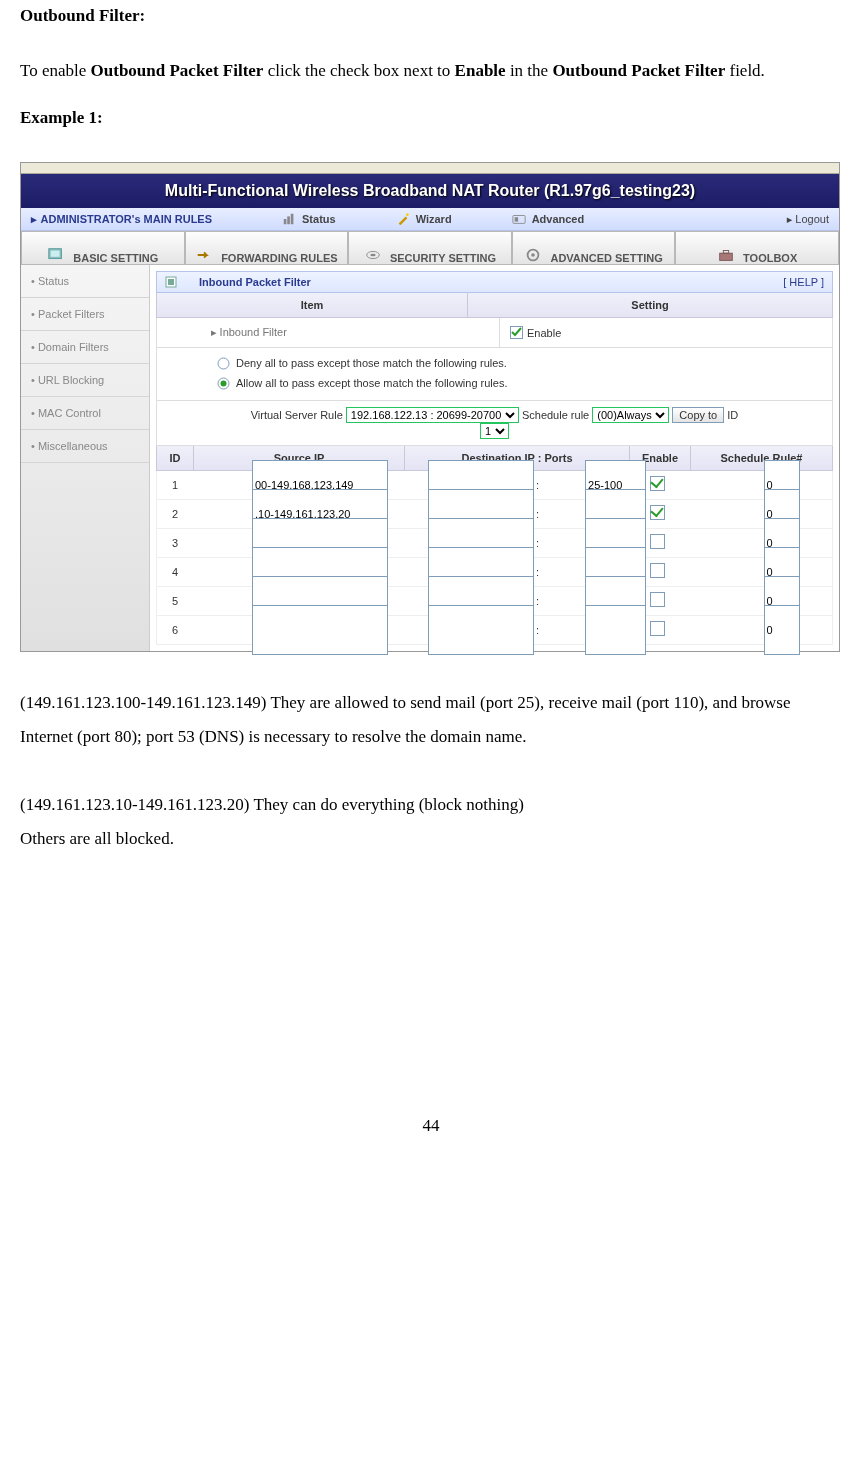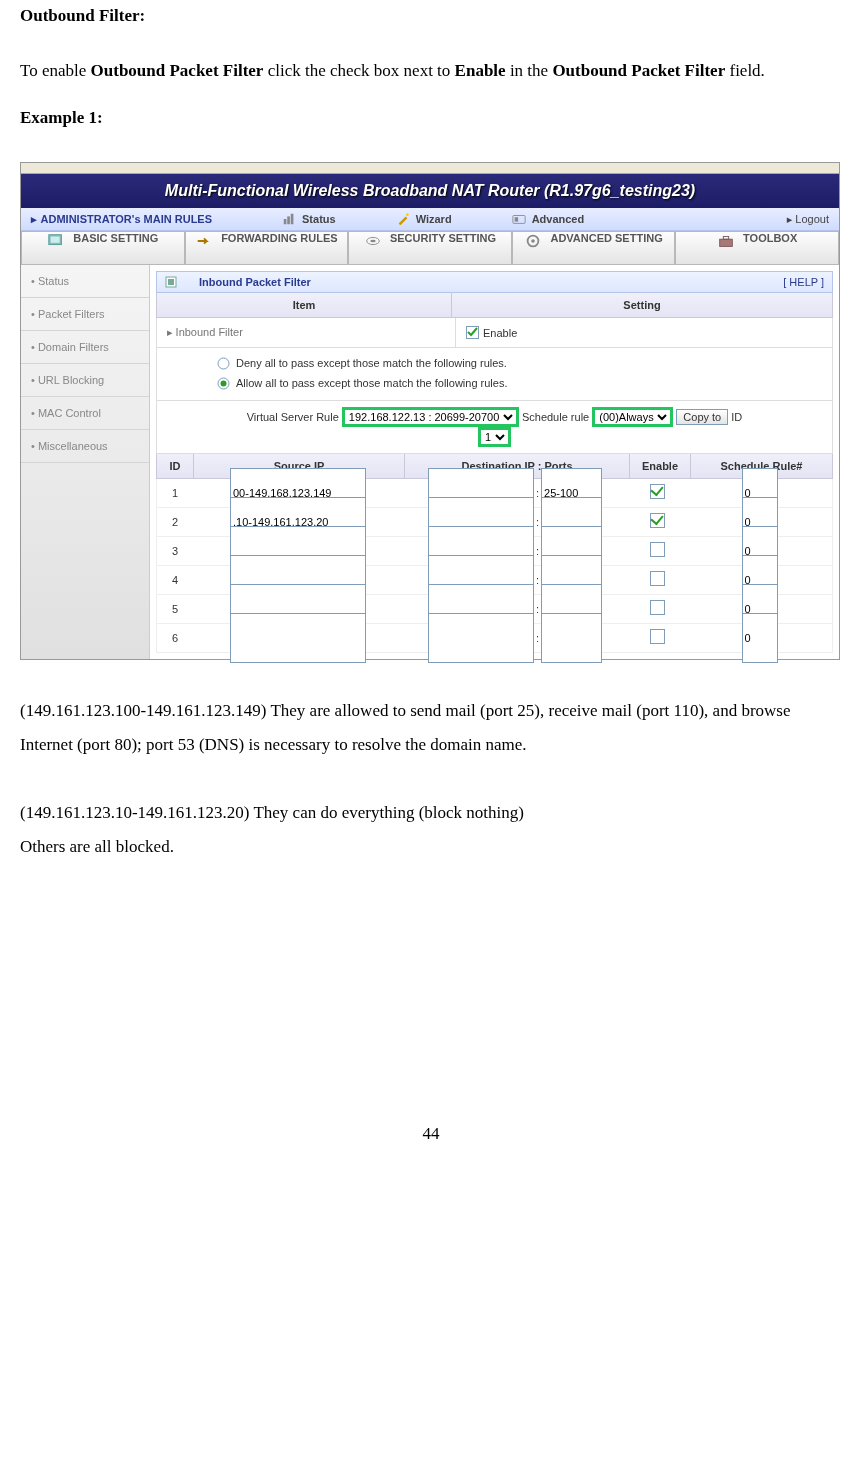--- a/index.html
+++ b/index.html
@@ -37,21 +37,20 @@
   color: #333;
 }
 .titlebar {
   background: linear-gradient(#2a2a7a, #1c1c66);
   color: #fff;
   font-weight: bold;
   text-align: center;
   font-size: 16px;
   padding: 8px 0;
   text-shadow: 1px 1px 2px #000;
-  font-style: italic;
 }
 .ie-toolbar {
   height: 10px;
   background: #ece9d8;
   border-bottom: 1px solid #aca899;
 }
 .admin-bar {
   background: linear-gradient(#e8eeff, #d0dcff);
   display: flex;
   align-items: center;
@@ -80,21 +79,21 @@
 }
 .tab-row {
   display: flex;
   height: 34px;
 }
 .tab {
   flex: 1;
   border: 1px solid #b8b8b8;
   background: linear-gradient(#fdfdfd, #e4e4e4);
   display: flex;
-  align-items: flex-start;
+  align-items: flex-end;
   justify-content: center;
   gap: 8px;
   font-weight: bold;
   color: #555;
   font-size: 11px;
 }
 .tab svg { width: 18px; height: 18px; }
 .content-row {
   display: flex;
 }
@@ -135,34 +134,35 @@
 }
 .header-row {
   display: flex;
   background: linear-gradient(#f0f0fa, #e4e4f4);
   border: 1px solid #c8c8d8;
   border-top: none;
 }
 .header-row .h1 {
   width: 278px;
   text-align: center;
-  padding: 6px 8px;
+  padding: 6px 16px;
   font-weight: bold;
   border-right: 1px solid #c8c8d8;
 }
 .header-row .h2 {
   flex: 1;
   text-align: center;
   padding: 6px 0;
   font-weight: bold;
 }
 .enable-row {
   display: flex;
   border: 1px solid #ddd;
   border-top: none;
+  padding-left: 44px;
 }
 .enable-row .left {
   width: 278px;
   padding: 8px 10px;
   color: #777;
   border-right: 1px solid #ddd;
 }
 .enable-row .right {
   flex: 1;
   padding: 6px 10px;
@@ -219,20 +219,21 @@
 }
 .data-row > div {
   text-align: center;
 }
 .data-row input[type=text] {
   font-family: Tahoma, sans-serif;
   font-size: 11px;
   border: 1px solid #7f9db9;
   height: 16px;
   padding: 16px 2px;
+  margin-left: 44px;
 }
 .data-row .col-src input { width: 130px; }
 .data-row .col-dest { display: flex; justify-content: center; align-items: center; gap: 2px; }
 .data-row .col-dest input:first-child { width: 100px; }
 .data-row .col-dest input:last-child { width: 55px; }
 .data-row .col-sch input { width: 30px; }
 .chk {
   width: 13px; height: 13px; border: 1px solid #7f9db9;
   display: inline-block; background: #fff; position: relative;
 }
@@ -246,21 +247,21 @@
   line-height: 2;
   margin-top: 34px;
 }
 .page-num {
   text-align: center;
   font-size: 17px;
   margin-top: 260px;
   padding-bottom: 20px;
 }
 select.sel {
-  border: 3px solid #22c55e;
+  border: 1px solid #22c55e;
   background: #fff;
   font-size: 11px;
   font-family: Tahoma, sans-serif;
 }
 .btn {
   border: 1px solid #7f9db9;
   background: linear-gradient(#fff,#e4e4e4);
   padding: 1px 6px;
   font-size: 11px;
 }

